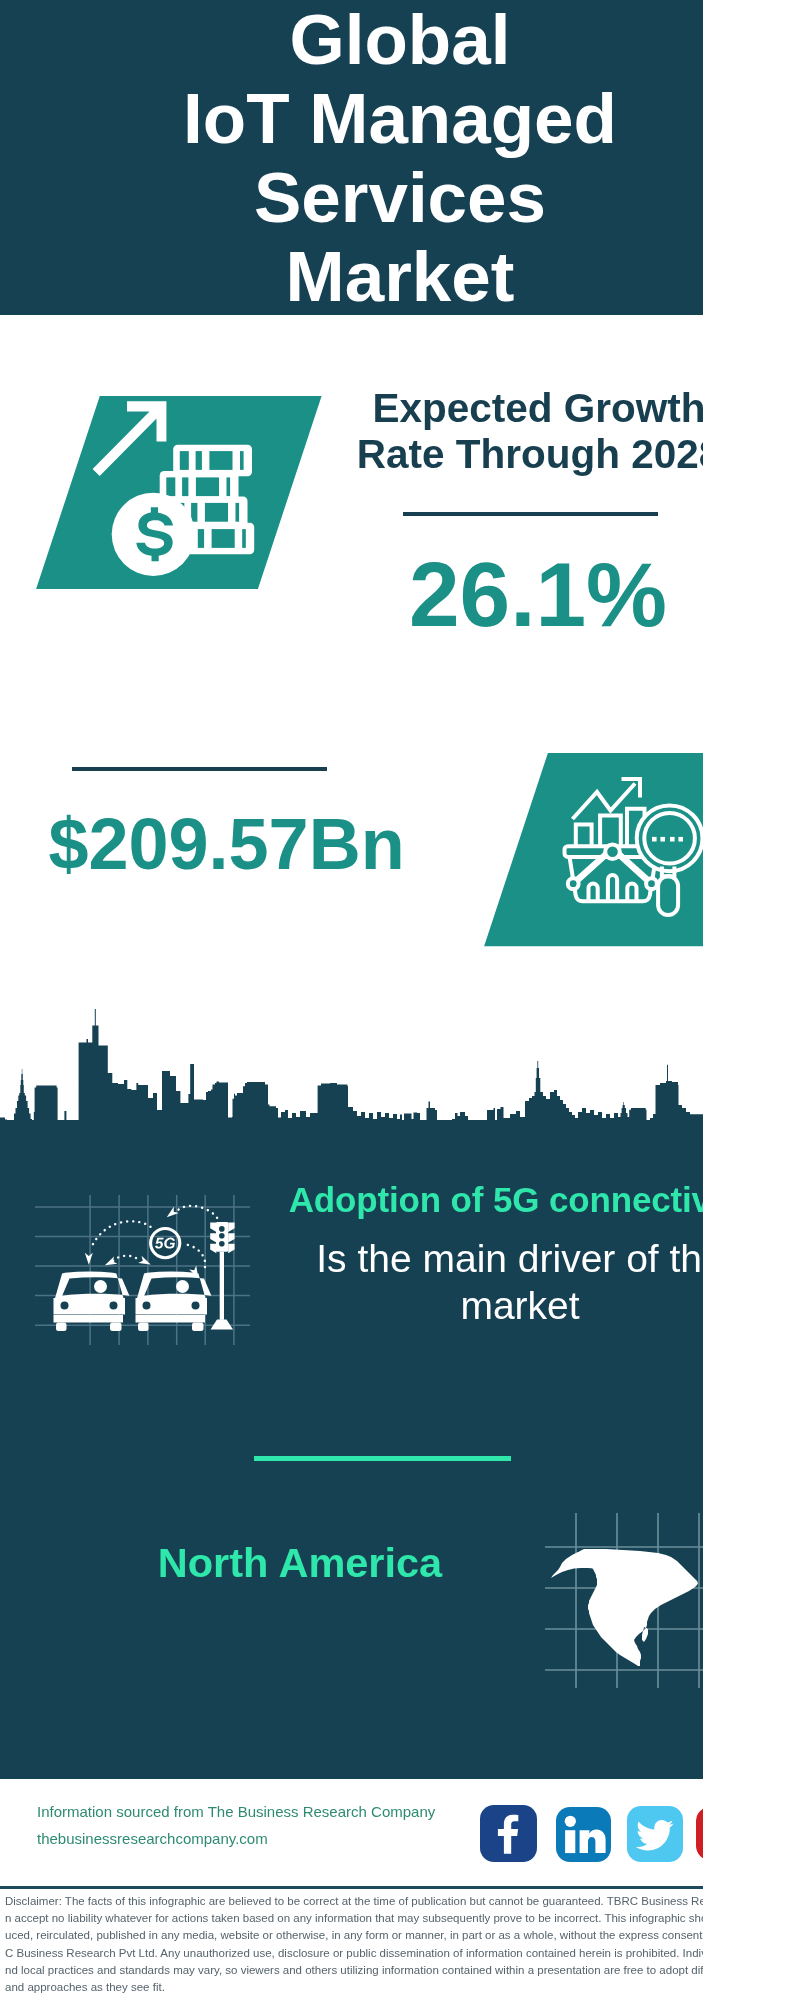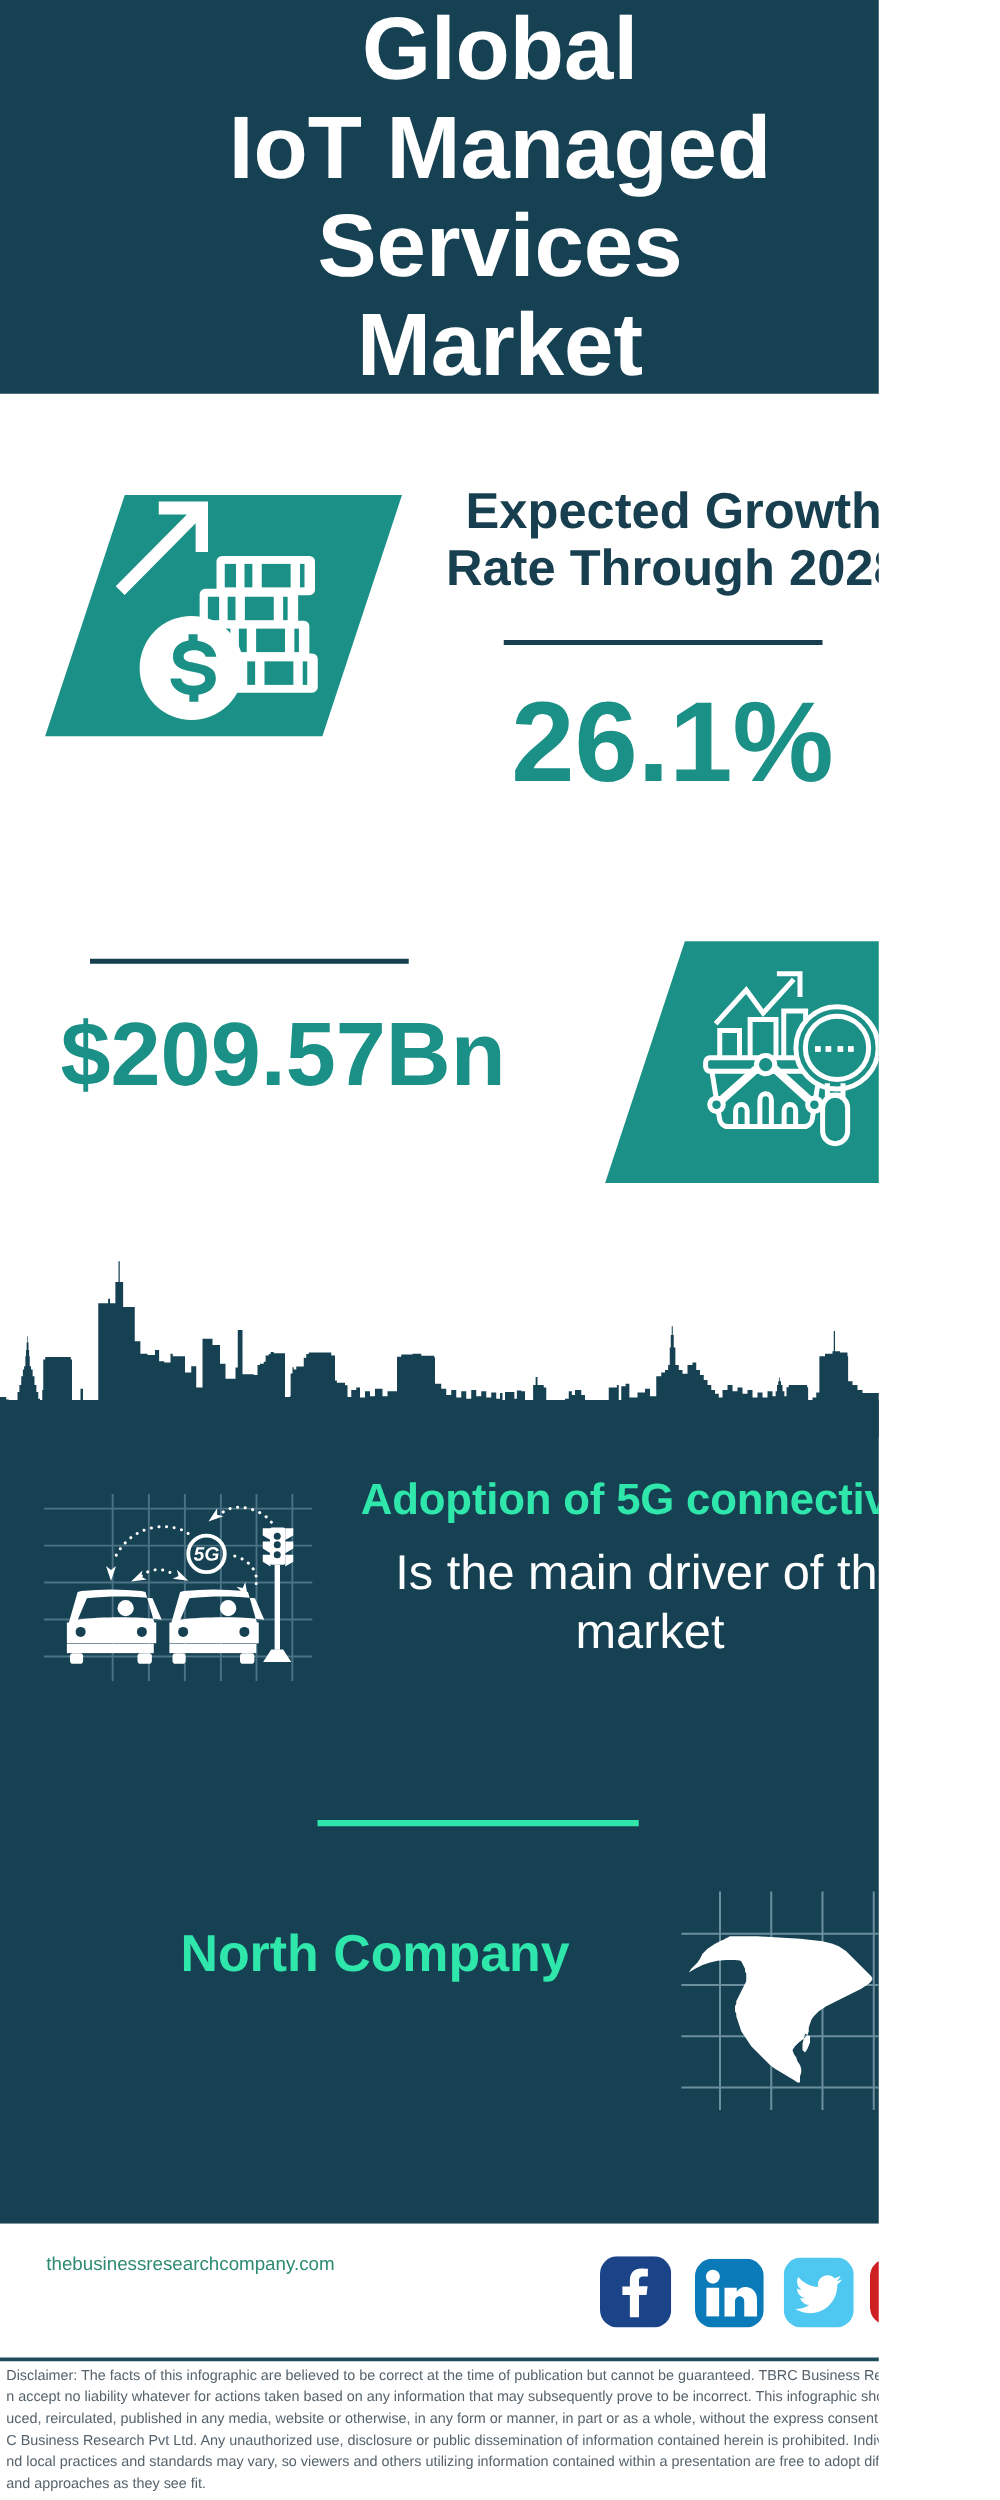--- a/index.html
+++ b/index.html
@@ -202,33 +202,34 @@
   </svg>
 
   <div class="ins-text" style="left:270px;top:1180px;width:500px;">
     <div class="ins-hi">Adoption of 5G connectivity</div>
     <div class="ins-rest" style="margin-top:16px;">Is the main driver of the<br>market</div>
   </div>
 
   <div class="greenrule" style="left:254px;top:1456px;width:257px;"></div>
 
   <div class="ins-text" style="left:50px;top:1542px;width:500px;">
-    <div class="ins-hi" style="font-size:41.5px;line-height:42px;letter-spacing:0;">North Company</div>
+    <div class="ins-hi" style="font-size:41.5px;line-height:42px;letter-spacing:0;">North America</div>
   </div>
 
   <svg style="position:absolute;left:545px;top:1513px;" width="185" height="175" viewBox="0 0 185 175">
     <g stroke="#6b8f9c" stroke-width="1.6" fill="none">
       <path d="M0 34H185M0 75H185M0 116H185M0 157H185"></path>
       <path d="M31 0V175M72 0V175M113 0V175M154 0V175"></path>
     </g>
     <path fill="#ffffff" d="M39.0,36.0 35.0,38.0 32.0,40.0 30.0,42.0 28.0,44.0 26.0,46.0 25.0,48.0 24.0,50.0 37.0,52.0 44.0,54.0 48.0,56.0 49.0,58.0 50.0,60.0 51.0,62.0 51.0,64.0 52.0,66.0 52.0,68.0 52.0,70.0 52.0,72.0 51.0,74.0 50.0,76.0 49.0,78.0 48.0,80.0 47.0,82.0 46.0,84.0 45.0,86.0 44.0,88.0 44.0,90.0 43.0,92.0 43.0,94.0 43.0,96.0 44.0,98.0 44.0,100.0 45.0,103.0 46.0,106.0 47.0,109.0 48.0,112.0 50.0,115.0 52.0,118.0 54.0,121.0 56.0,124.0 59.0,127.0 62.0,130.0 65.0,133.0 68.0,136.0 71.0,139.0 75.0,142.0 80.0,145.0 85.0,148.0 90.0,151.0 93.0,153.0 95.0,153.0 95.0,151.0 95.0,148.0 96.0,145.0 96.0,142.0 95.0,139.0 93.0,136.0 92.0,133.0 90.0,130.0 89.0,127.0 91.0,124.0 94.0,121.0 98.0,118.0 101.0,115.0 102.0,112.0 102.0,109.0 103.0,106.0 104.0,103.0 106.0,100.0 108.0,98.0 110.0,96.0 113.0,94.0 116.0,92.0 120.0,90.0 124.0,88.0 128.0,86.0 132.0,84.0 136.0,82.0 140.0,80.0 144.0,78.0 147.0,76.0 150.0,74.0 152.0,72.0 153.0,70.0 152.0,68.0 150.0,66.0 148.0,64.0 146.0,62.0 144.0,60.0 142.0,58.0 140.0,56.0 138.0,54.0 136.0,52.0 134.0,50.0 132.0,48.0 129.0,46.0 126.0,44.0 121.0,42.0 113.0,40.0 95.0,38.0 61.0,36.0ZM99.0,114.0 103.0,116.0 103.0,121.0 101.0,126.0 99.0,129.0 97.0,127.0 97.0,122.0 98.0,118.0ZM33.0,39.0 27.0,42.0 21.0,46.0 17.0,50.0 15.0,54.0 13.0,57.0 8.0,62.0 6.0,65.0 11.0,62.0 17.0,59.0 23.0,57.0 29.0,55.5 36.0,55.0 43.0,55.0 49.0,55.5 51.0,52.0 45.0,48.0 40.0,44.0 36.0,41.0Z"></path>
   </svg>
 
   <div class="footer"></div>
   <div class="src">
+    <div>Information sourced from The Business Research Company</div>
     <div>thebusinessresearchcompany.com</div>
   </div>
 
   <svg class="soc" style="left:480px;top:1805px;width:57px;height:57px;" viewBox="0 0 57 57">
     <rect width="57" height="57" rx="6" fill="#1b4488"></rect>
     <path fill="#ffffff" d="M31.2 48.7V30.9h6l0.9-6.9h-6.9v-4.4c0-2 0.6-3.4 3.4-3.4h3.7v-6.2c-0.6-0.1-2.8-0.3-5.4-0.3-5.4 0-9 3.3-9 9.3v5.1h-6v6.9h6v17.8z"></path>
   </svg>
 
   <svg class="soc" style="left:556px;top:1807px;width:55px;height:55px;" viewBox="0 0 55 55">
     <rect width="55" height="55" rx="4" fill="#0a7ab8"></rect>

